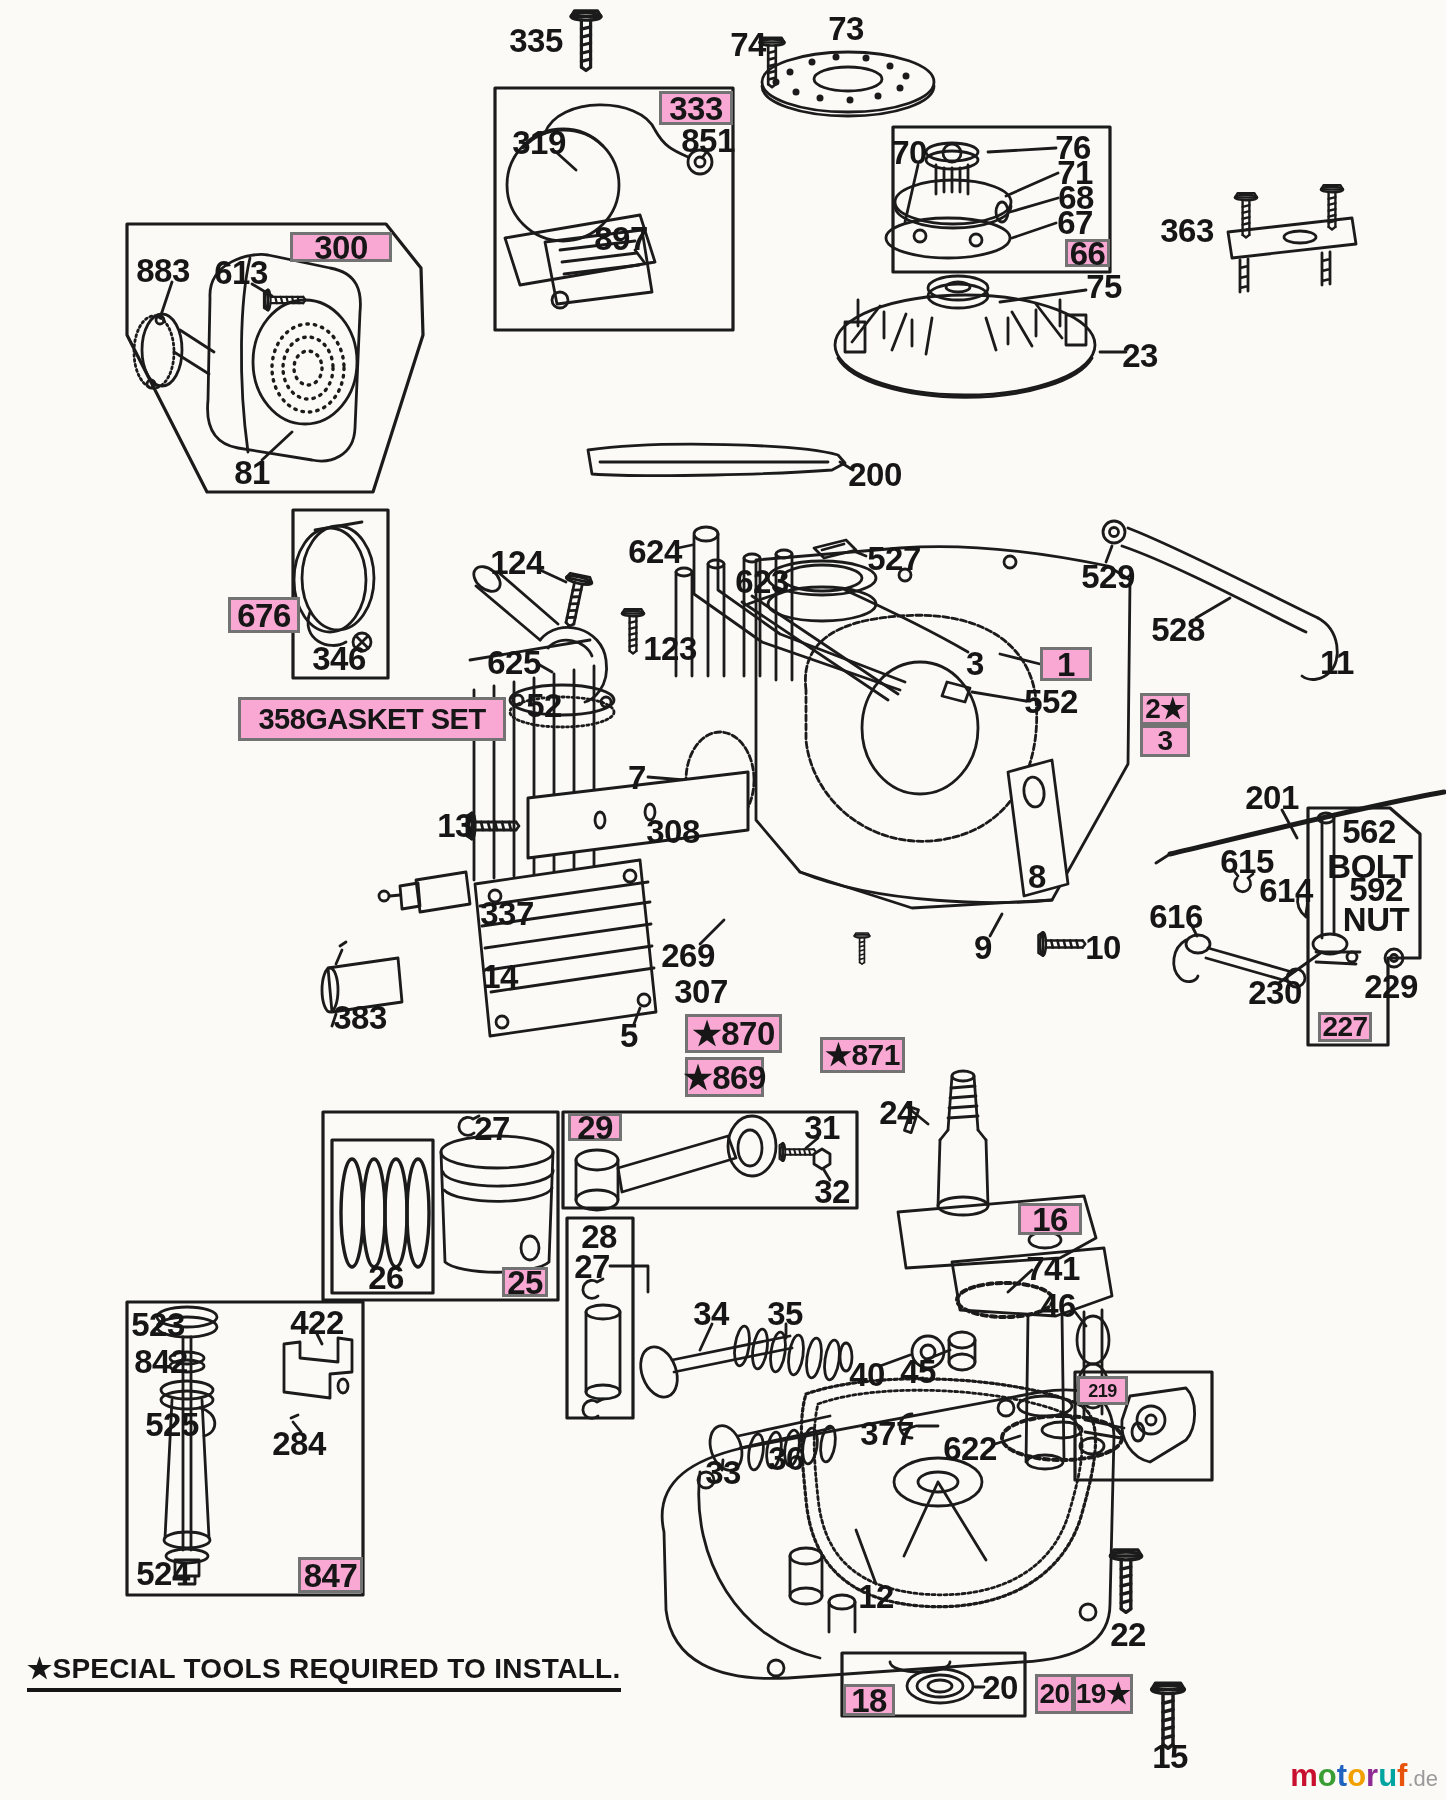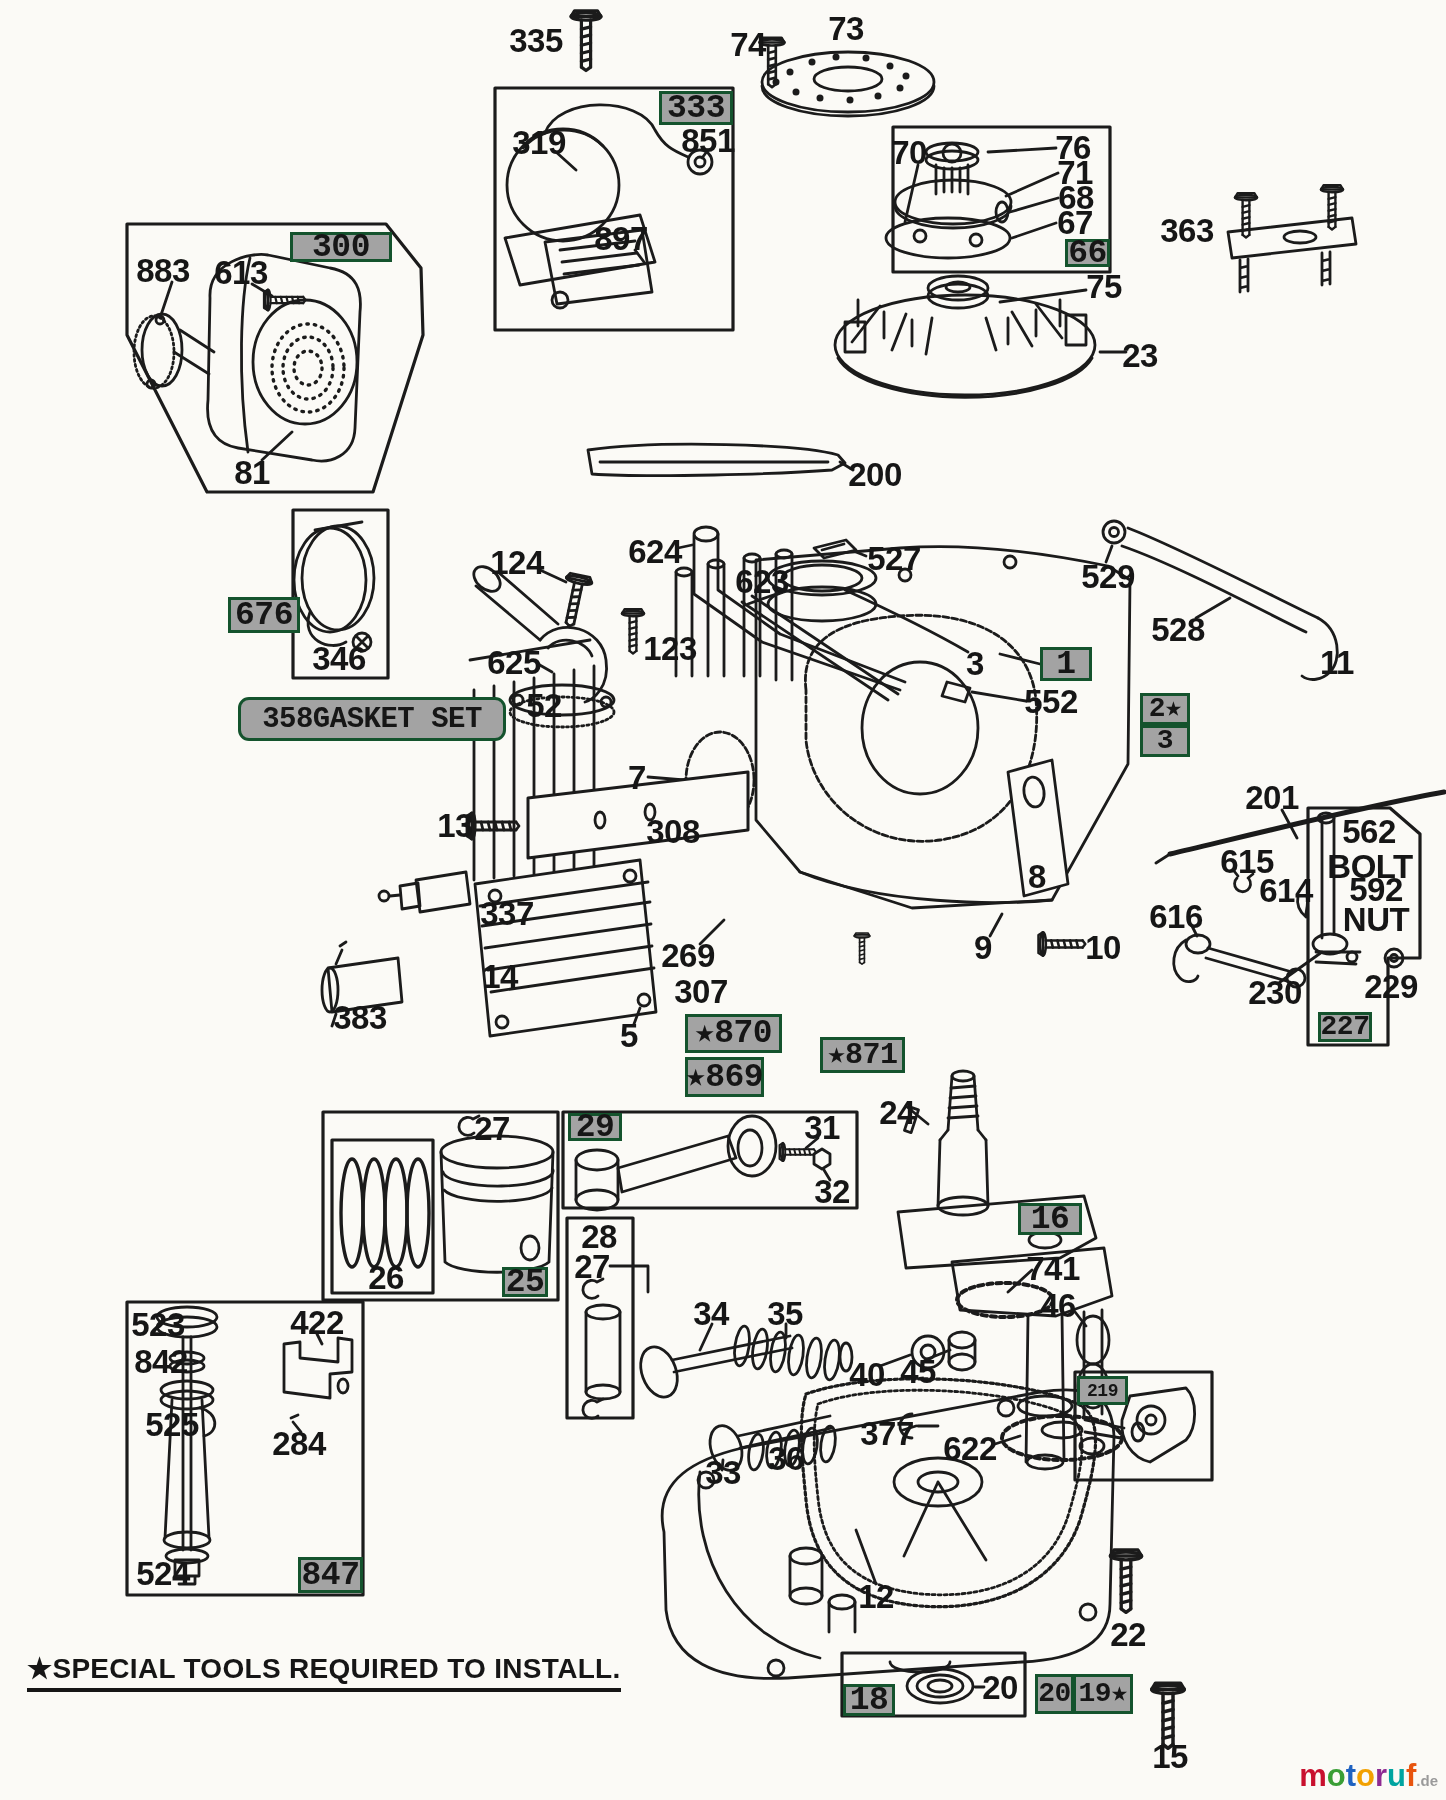--- a/index.html
+++ b/index.html
@@ -9,35 +9,34 @@
     background:#fbfaf6;font-family:"Liberation Sans",sans-serif;
   }
   #art{position:absolute;left:0;top:0;width:1446px;height:1800px;}
   #labels{position:absolute;left:0;top:0;width:1446px;height:1800px;}
   .lbl{
     position:absolute;color:#161616;font-size:33px;font-weight:600;
     white-space:nowrap;transform:translate(-50%,-50%);line-height:1;
     letter-spacing:-0.5px;
   }
   .lbl.boxed{
-    transform:none;border:3px solid #14532d;background:#a3a3a3;
+    transform:none;border:3px solid #737373;background:#f9a8d4;
     display:flex;align-items:center;justify-content:center;
     box-sizing:border-box;
-    font-family:Liberation Mono, monospace;
   }
   .footnote{
     position:absolute;font-size:28px;font-weight:700;color:#161616;
     border-bottom:4px solid #161616;padding-bottom:3px;white-space:nowrap;
     letter-spacing:0.3px;
   }
   #watermark{
     position:absolute;right:8px;bottom:6px;font-size:31px;font-weight:700;
     letter-spacing:0;
   }
-  #watermark .suffix{font-size:15px;font-weight:700;}
+  #watermark .suffix{font-size:22px;font-weight:400;}
   svg *{vector-effect:none;}
 </style>
 </head>
 <body>
 
 <div id="stage">
 
   <svg id="art" viewBox="0 0 1446 1800" fill="none" stroke="#1b1b1b" stroke-width="2.8" stroke-linecap="round" stroke-linejoin="round">
     <defs>
       <g id="bolt">
@@ -512,21 +511,21 @@
       <div class="lbl" style="left: 1053px; top: 1268px;">741</div>
       <div class="lbl" style="left: 1058px; top: 1305px;">46</div>
       <div class="lbl" style="left: 876px; top: 1596px;">12</div>
       <div class="lbl" style="left: 1128px; top: 1634px;">22</div>
       <div class="lbl" style="left: 1000px; top: 1687px;">20</div>
       <div class="lbl" style="left: 1170px; top: 1756px;">15</div>
       <div class="lbl boxed" style="left: 659px; top: 91px; width: 74px; height: 34px;">333</div>
       <div class="lbl boxed" style="left: 290px; top: 232px; width: 102px; height: 30px;">300</div>
       <div class="lbl boxed" style="left: 1065px; top: 239px; width: 45px; height: 28px;">66</div>
       <div class="lbl boxed" style="left: 228px; top: 597px; width: 72px; height: 36px;">676</div>
-      <div class="lbl boxed" style="left: 238px; top: 697px; width: 268px; height: 44px; font-size: 29px; border-radius: 11px;">358GASKET SET</div>
+      <div class="lbl boxed" style="left: 238px; top: 697px; width: 268px; height: 44px; font-size: 29px;">358GASKET SET</div>
       <div class="lbl boxed" style="left: 1040px; top: 647px; width: 52px; height: 34px;">1</div>
       <div class="lbl boxed" style="left: 1140px; top: 693px; width: 50px; height: 32px; font-size: 28px;">2★</div>
       <div class="lbl boxed" style="left: 1140px; top: 725px; width: 50px; height: 32px; font-size: 28px;">3</div>
       <div class="lbl boxed" style="left: 1318px; top: 1012px; width: 54px; height: 30px; font-size: 28px;">227</div>
       <div class="lbl boxed" style="left: 685px; top: 1014px; width: 97px; height: 39px;">★870</div>
       <div class="lbl boxed" style="left: 685px; top: 1057px; width: 79px; height: 40px;">★869</div>
       <div class="lbl boxed" style="left: 820px; top: 1037px; width: 85px; height: 36px; font-size: 30px;">★871</div>
       <div class="lbl boxed" style="left: 502px; top: 1267px; width: 46px; height: 30px;">25</div>
       <div class="lbl boxed" style="left: 568px; top: 1113px; width: 54px; height: 28px;">29</div>
       <div class="lbl boxed" style="left: 1018px; top: 1203px; width: 64px; height: 32px;">16</div>

